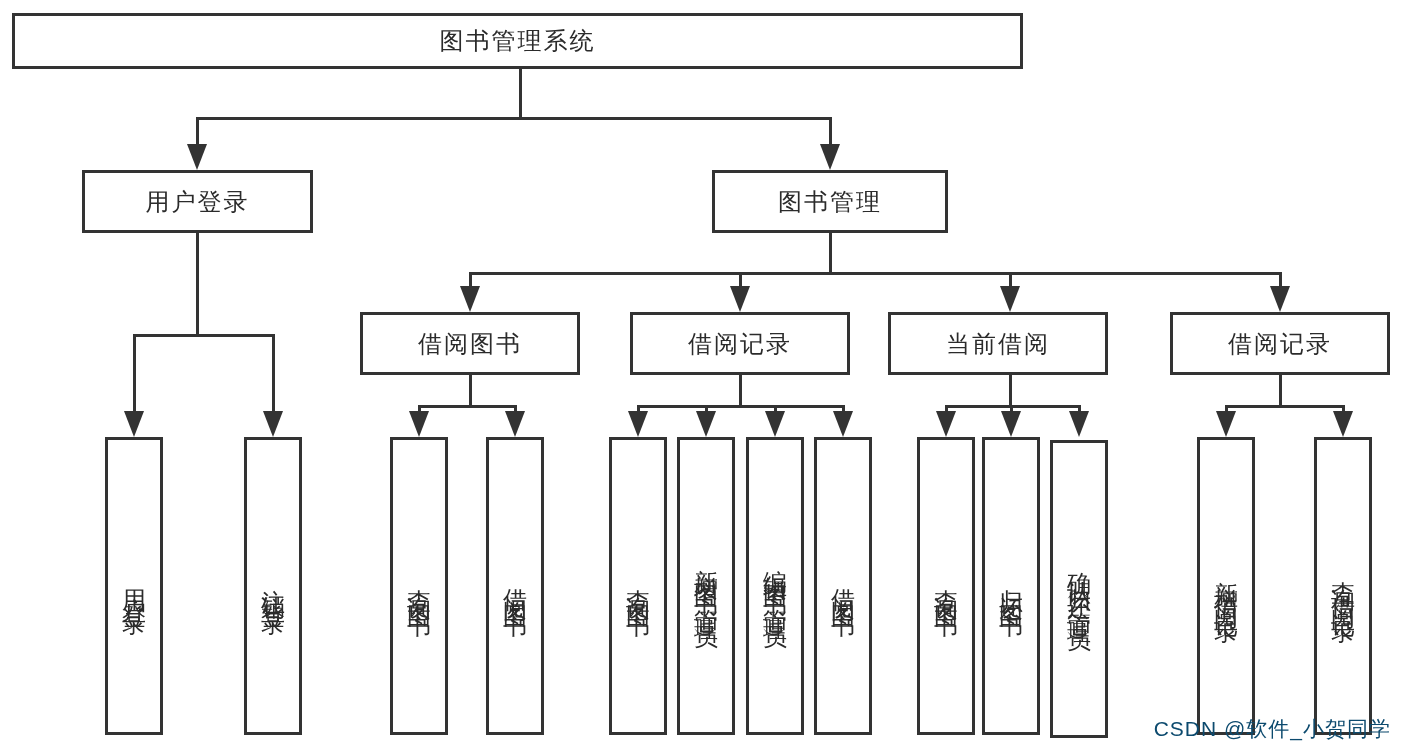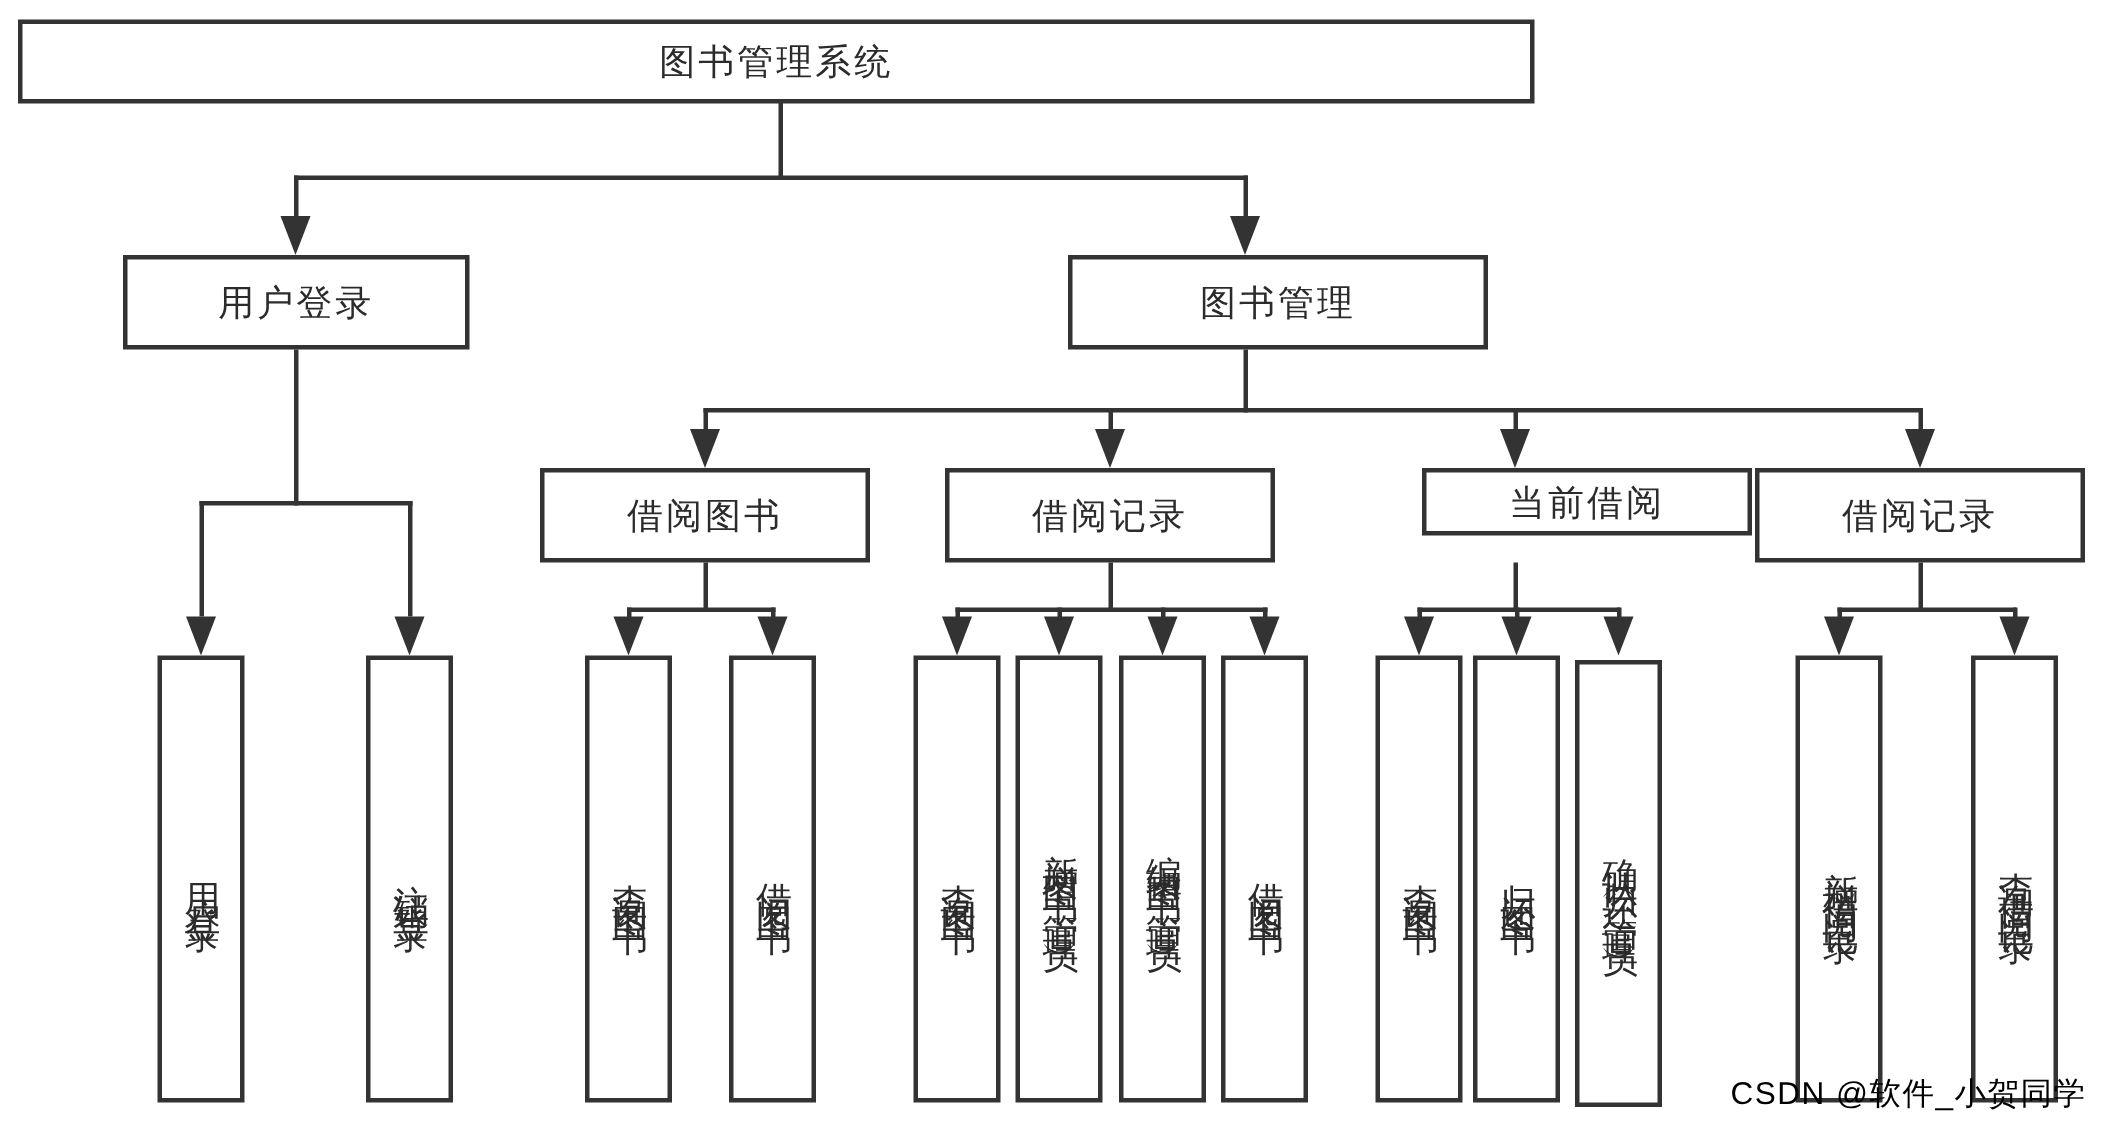--- a/index.html
+++ b/index.html
@@ -17,21 +17,21 @@
     line-height:1;letter-spacing:8px;white-space:nowrap;
   }
   .vline{position:absolute;width:3px;background:#333333;}
   .hline{position:absolute;height:3px;background:#333333;}
   .ahead{
     position:absolute;width:0;height:0;
     border-left:10px solid transparent;border-right:10px solid transparent;
     border-top:26px solid #333333;
   }
   .watermark{
-    position:absolute;right:14px;bottom:4px;color:#000000;
+    position:absolute;right:14px;bottom:4px;color:#0c4a6e;
     font-size:21px;letter-spacing:1px;z-index:5;white-space:nowrap;
   }
 </style>
 </head>
 <body>
 
 <div class="stage">
 
   <div class="box" style="left:12px;top:13px;width:1011px;height:56px">
     <span>图书管理系统</span>
@@ -40,21 +40,21 @@
   <div class="vline" style="left:519px;top:68px;height:51px"></div>
   <div class="hline" style="left:196px;top:117px;width:636px"></div>
   <div class="vline" style="left:196px;top:117px;height:29px"></div>
   <div class="ahead" style="left:187px;top:144px"></div>
   <div class="vline" style="left:829px;top:117px;height:29px"></div>
   <div class="ahead" style="left:820px;top:144px"></div>
 
   <div class="box" style="left:82px;top:170px;width:231px;height:63px">
     <span>用户登录</span>
   </div>
-  <div class="box" style="left:712px;top:170px;width:280px;height:63px">
+  <div class="box" style="left:712px;top:170px;width:236px;height:63px">
     <span>图书管理</span>
   </div>
 
   <div class="vline" style="left:196px;top:233px;height:104px"></div>
   <div class="hline" style="left:133px;top:334px;width:142px"></div>
   <div class="vline" style="left:133px;top:334px;height:77px"></div>
   <div class="ahead" style="left:124px;top:411px"></div>
   <div class="vline" style="left:272px;top:334px;height:77px"></div>
   <div class="ahead" style="left:263px;top:411px"></div>
 
@@ -68,21 +68,21 @@
   <div class="ahead" style="left:1000px;top:286px"></div>
   <div class="vline" style="left:1279px;top:272px;height:16px"></div>
   <div class="ahead" style="left:1270px;top:286px"></div>
 
   <div class="box" style="left:360px;top:312px;width:220px;height:63px">
     <span>借阅图书</span>
   </div>
   <div class="box" style="left:630px;top:312px;width:220px;height:63px">
     <span>借阅记录</span>
   </div>
-  <div class="box" style="left:948px;top:312px;width:220px;height:45px">
+  <div class="box" style="left:888px;top:312px;width:220px;height:63px">
     <span>当前借阅</span>
   </div>
   <div class="box" style="left:1170px;top:312px;width:220px;height:63px">
     <span>借阅记录</span>
   </div>
 
   <div class="vline" style="left:469px;top:375px;height:33px"></div>
   <div class="hline" style="left:418px;top:405px;width:99px"></div>
   <div class="vline" style="left:418px;top:405px;height:8px"></div>
   <div class="ahead" style="left:409px;top:411px"></div>

